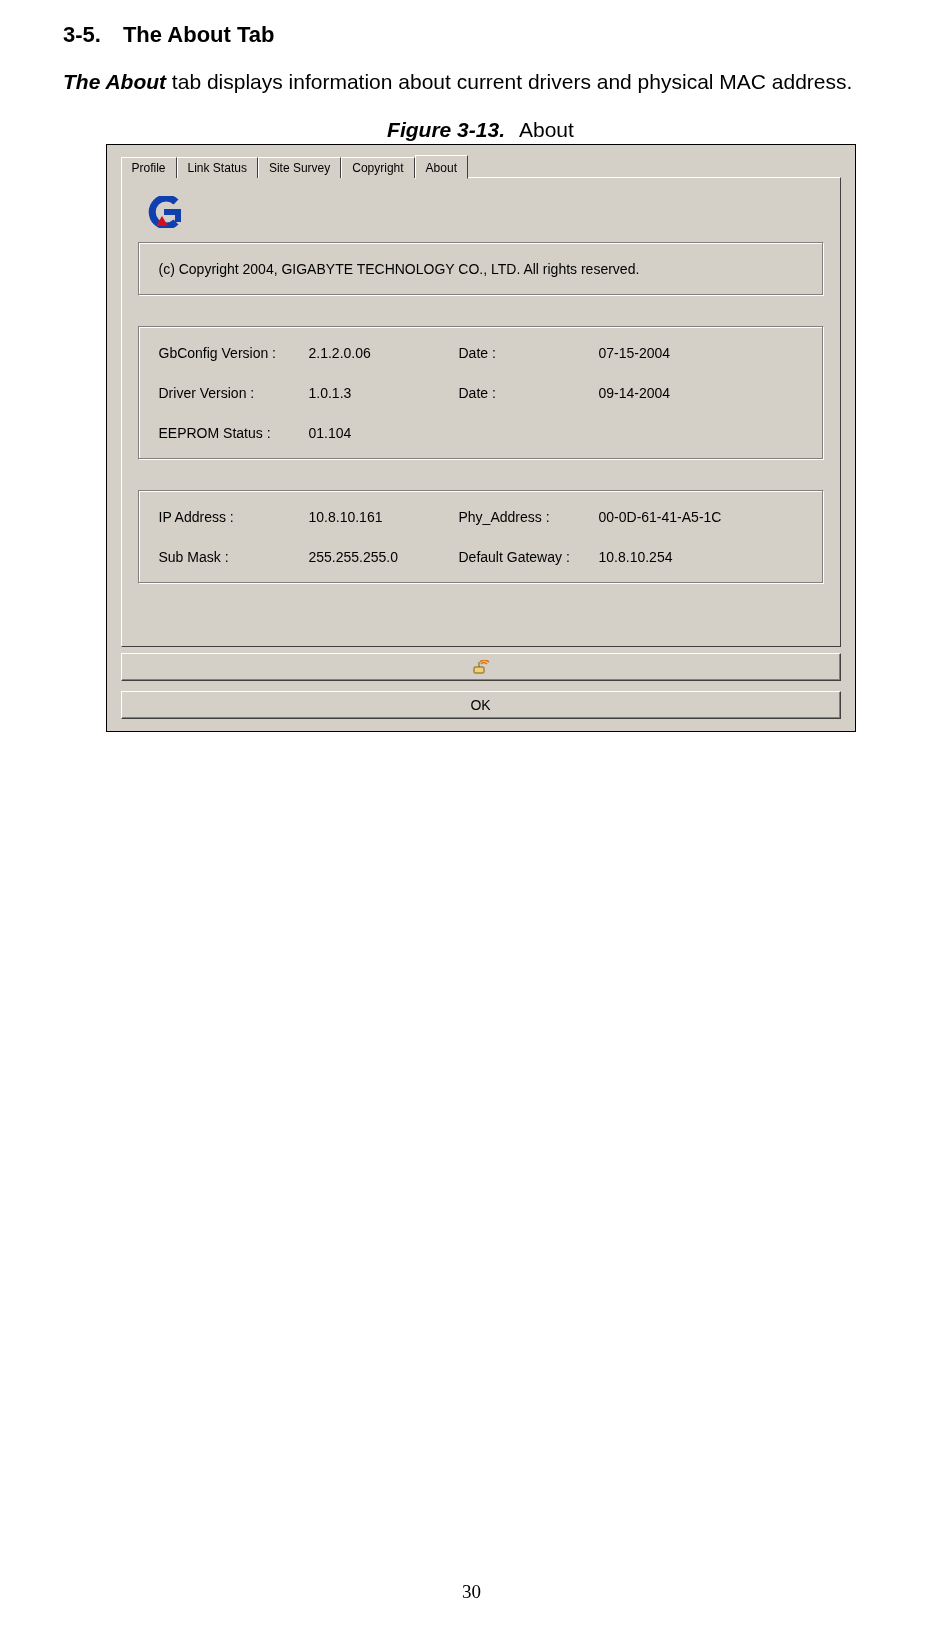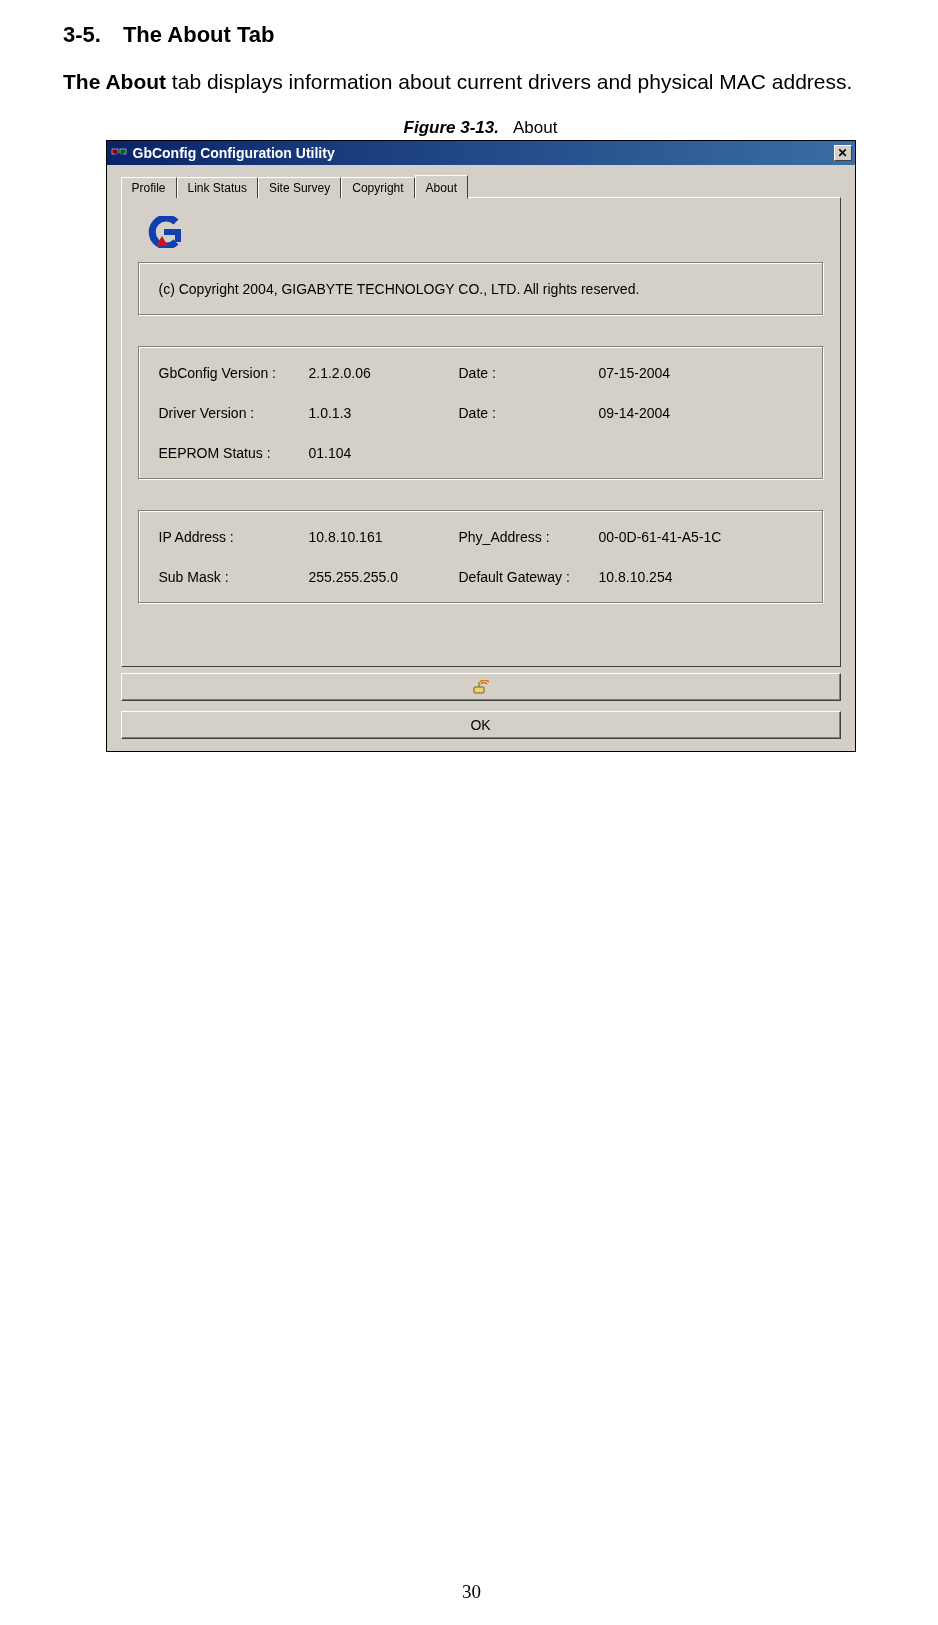--- a/index.html
+++ b/index.html
@@ -16,24 +16,24 @@
     .heading {
       font-size: 22px;
       font-weight: bold;
       margin-bottom: 22px;
     }
     .intro {
       font-size: 21px;
       margin-bottom: 24px;
       white-space: nowrap;
     }
-    .intro .bold { font-weight: bold; }
+    .intro .bold { font-weight: bold; font-style: italic; }
     .figcap {
       text-align: center;
-      font-size: 17px;
+      font-size: 21px;
       margin-bottom: 2px;
     }
     .figcap .fignum { font-weight: bold; font-style: italic; }
     .figcap .figtitle { margin-left: 14px; }
 
     
     .dialog-wrap {
       display: flex;
       justify-content: center;
     }
@@ -185,31 +185,20 @@
   <div class="heading">3-5. The About Tab</div>
   <div class="intro">
     <span class="bold">The About</span><span> tab displays information about current drivers and physical MAC address.</span>
   </div>
   <div class="figcap">
     <span class="fignum">Figure 3-13.</span><span class="figtitle">About</span>
   </div>
 
   <div class="dialog-wrap">
     <div class="dialog">
-      <div class="titlebar">
-        <span class="titlebar-icon">
-          <svg width="16" height="16" viewBox="0 0 16 16">
-            <rect x="1" y="4" width="6" height="5" fill="#8b0000" stroke="#fff" stroke-width="0.5"></rect>
-            <rect x="9" y="4" width="6" height="5" fill="#006400" stroke="#fff" stroke-width="0.5"></rect>
-            <path d="M4 9 L12 9" stroke="#00a" stroke-width="1"></path>
-          </svg>
-        </span>
-        <span class="titlebar-text">GbConfig Configuration Utility</span>
-        <span class="close-btn">✕</span>
-      </div>
 
       <div class="client">
         <div class="tabbar">
           <div class="tab">Profile</div>
           <div class="tab">Link Status</div>
           <div class="tab">Site Survey</div>
           <div class="tab">Copyright</div>
           <div class="tab active">About</div>
         </div>
 

